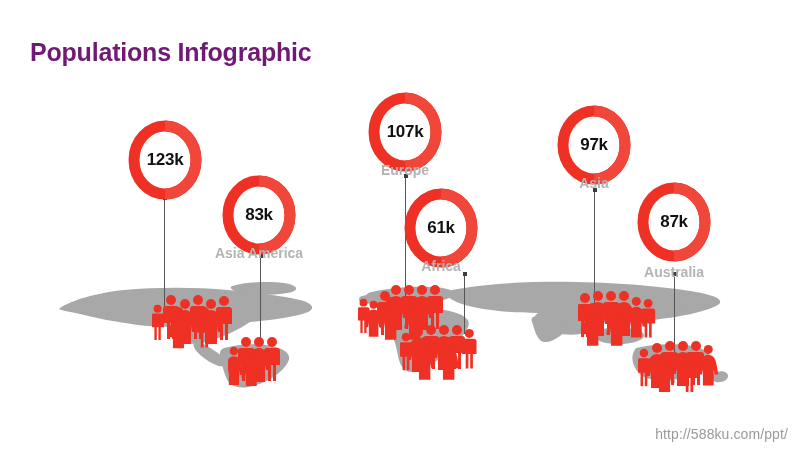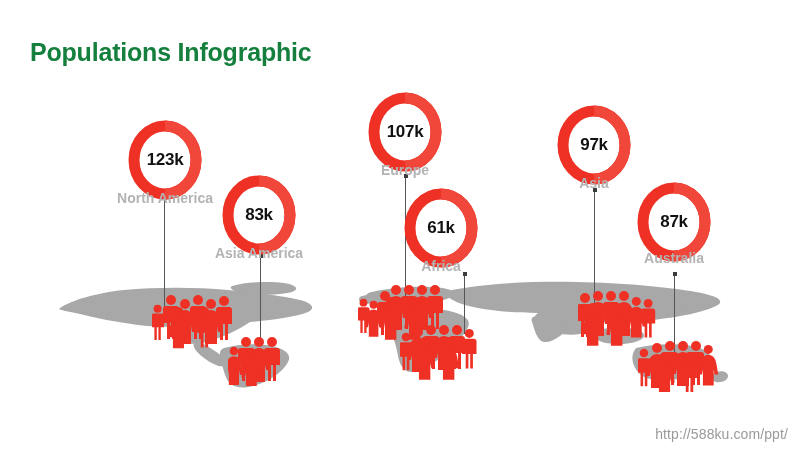--- a/index.html
+++ b/index.html
@@ -19,21 +19,21 @@
     overflow: hidden;
   }
 
   
   #page-title {
     position: absolute;
     left: 30px;
     top: 38px;
     font-size: 25px;
     font-weight: bold;
-    color: #15803d;
+    color: #701a75;
     letter-spacing: -0.2px;
     white-space: nowrap;
   }
 
   
   #map-layer {
     position: absolute;
     left: 0;
     top: 0;
     width: 800px;
@@ -407,21 +407,20 @@
   </div>
 
   <div class="badge" style="left:128px; top:120px;">
     <div class="ring" style="width:74px;height:80px;">
       <svg width="74" height="80" viewBox="0 0 74 80" aria-hidden="true">
         <ellipse cx="37" cy="40" rx="31" ry="34" fill="none" stroke="#ee3124" stroke-width="11"></ellipse>
         <path d="M37 6 A31 34 0 0 1 37 74" fill="none" stroke="#f0473a" stroke-width="11"></path>
       </svg>
       <div class="ring-value">123k</div>
     </div>
-    <div class="badge-label" style="top:70px;">North America</div>
   </div>
 
   <div class="badge" style="left:222px; top:175px;">
     <div class="ring" style="width:74px;height:80px;">
       <svg width="74" height="80" viewBox="0 0 74 80" aria-hidden="true">
         <ellipse cx="37" cy="40" rx="31" ry="34" fill="none" stroke="#ee3124" stroke-width="11"></ellipse>
         <path d="M37 6 A31 34 0 0 1 37 74" fill="none" stroke="#f0473a" stroke-width="11"></path>
       </svg>
       <div class="ring-value">83k</div>
     </div>
@@ -462,18 +461,18 @@
   </div>
 
   <div class="badge" style="left:637px; top:182px;">
     <div class="ring" style="width:74px;height:80px;">
       <svg width="74" height="80" viewBox="0 0 74 80" aria-hidden="true">
         <ellipse cx="37" cy="40" rx="31" ry="34" fill="none" stroke="#ee3124" stroke-width="11"></ellipse>
         <path d="M37 6 A31 34 0 0 1 37 74" fill="none" stroke="#f0473a" stroke-width="11"></path>
       </svg>
       <div class="ring-value">87k</div>
     </div>
-    <div class="badge-label" style="top:68px;">Australia</div>
+    <div class="badge-label" style="top:82px;">Australia</div>
   </div>
 
   <div id="watermark">http://588ku.com/ppt/</div>
 
 </div>
 
 </body></html>

